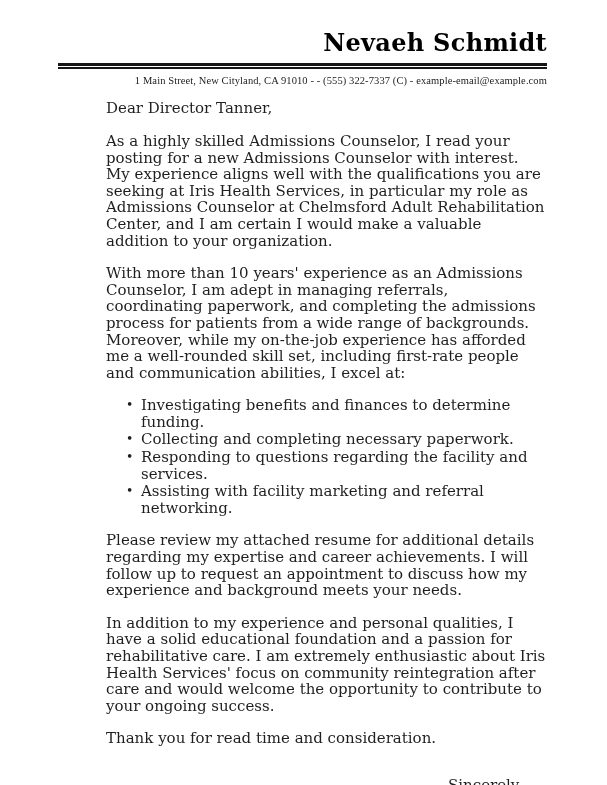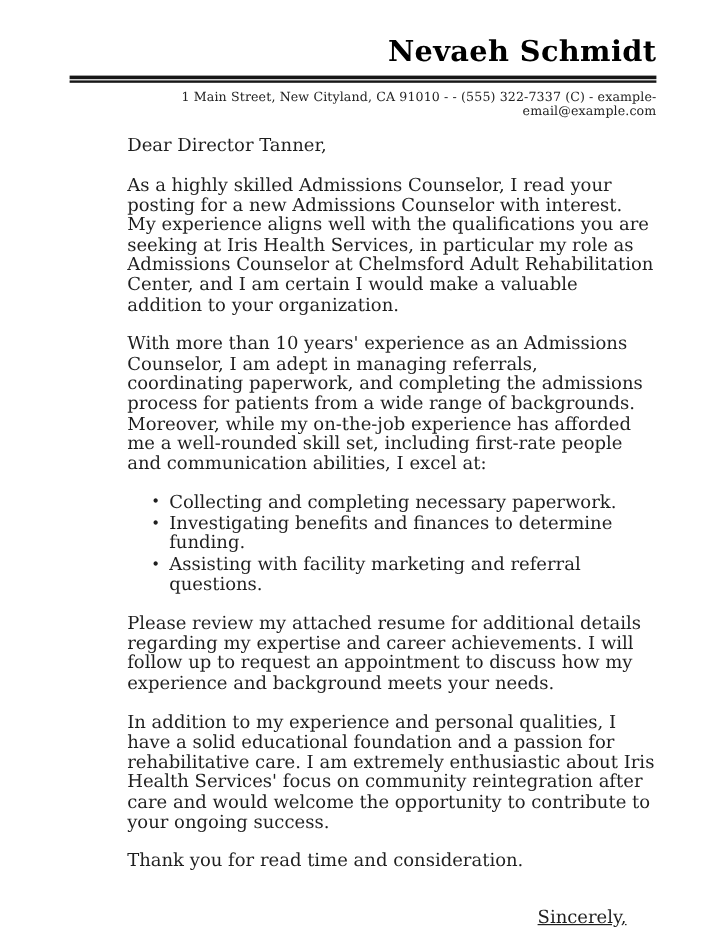--- a/index.html
+++ b/index.html
@@ -33,20 +33,21 @@
     height: 1px;
     border-top: 3px solid #161616;
     border-bottom: 2px solid #161616;
   }
   .contact-line {
     margin-top: 6px;
     text-align: right;
     font-size: 10.5px;
     letter-spacing: 0.1px;
     color: #222222;
+    font-family: Liberation Serif, serif;
   }
   .letter-body {
     margin-top: 14px;
     font-size: 15px;
     line-height: 16.6px;
     margin-left: 48px;
   }
   .letter-body p {
     margin: 0 0 16px 0;
   }
@@ -90,23 +91,24 @@
   </div>
 
   <div class="letter-body">
     <p>Dear Director Tanner,</p>
 
     <p>As a highly skilled Admissions Counselor, I read your posting for a new Admissions Counselor with interest. My experience aligns well with the qualifications you are seeking at Iris Health Services, in particular my role as Admissions Counselor at Chelmsford Adult Rehabilitation Center, and I am certain I would make a valuable addition to your organization.</p>
 
     <p>With more than 10 years' experience as an Admissions Counselor, I am adept in managing referrals, coordinating paperwork, and completing the admissions process for patients from a wide range of backgrounds. Moreover, while my on-the-job experience has afforded me a well-rounded skill set, including first-rate people and communication abilities, I excel at:</p>
 
     <ul class="skill-list">
+      <li>Investigating benefits and finances to determine funding.</li>
       <li>Collecting and completing necessary paperwork.</li>
-      <li>Investigating benefits and finances to determine funding.</li>
-      <li>Assisting with facility marketing and referral questions.</li>
+      <li>Responding to questions regarding the facility and services.</li>
+      <li>Assisting with facility marketing and referral networking.</li>
     </ul>
 
     <p>Please review my attached resume for additional details regarding my expertise and career achievements. I will follow up to request an appointment to discuss how my experience and background meets your needs.</p>
 
     <p>In addition to my experience and personal qualities, I have a solid educational foundation and a passion for rehabilitative care. I am extremely enthusiastic about Iris Health Services' focus on community reintegration after care and would welcome the opportunity to contribute to your ongoing success.</p>
 
     <p>Thank you for read time and consideration.</p>
 
     <div class="signoff">
       <p class="closing">Sincerely,</p>

